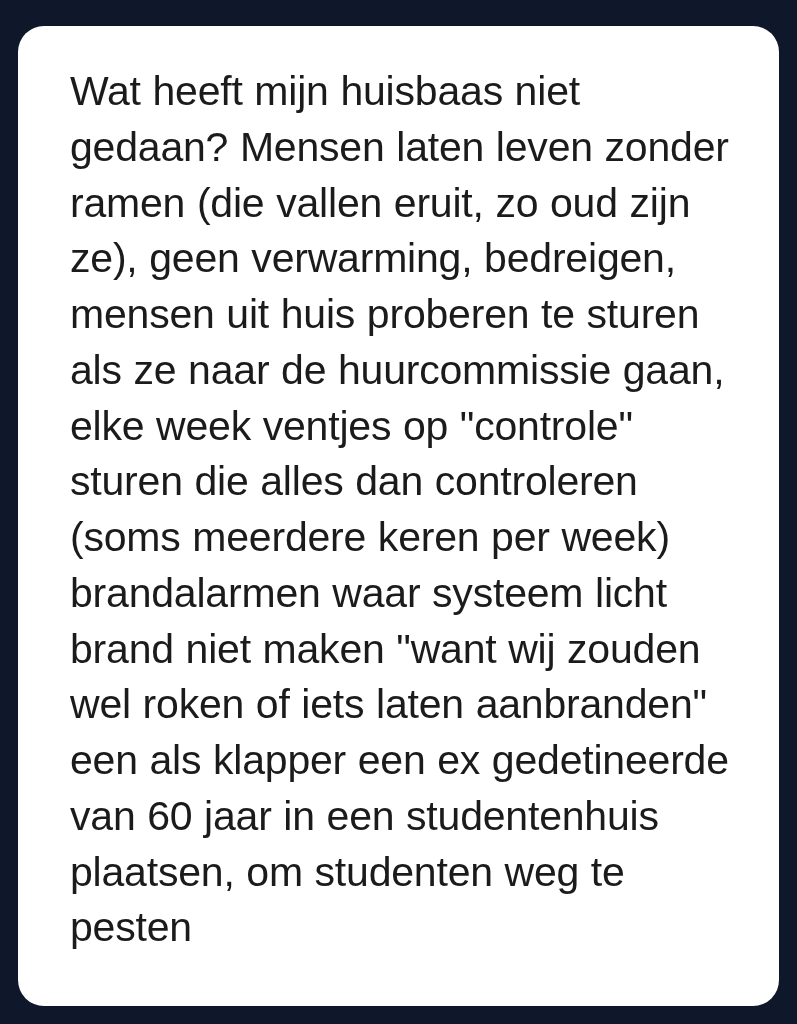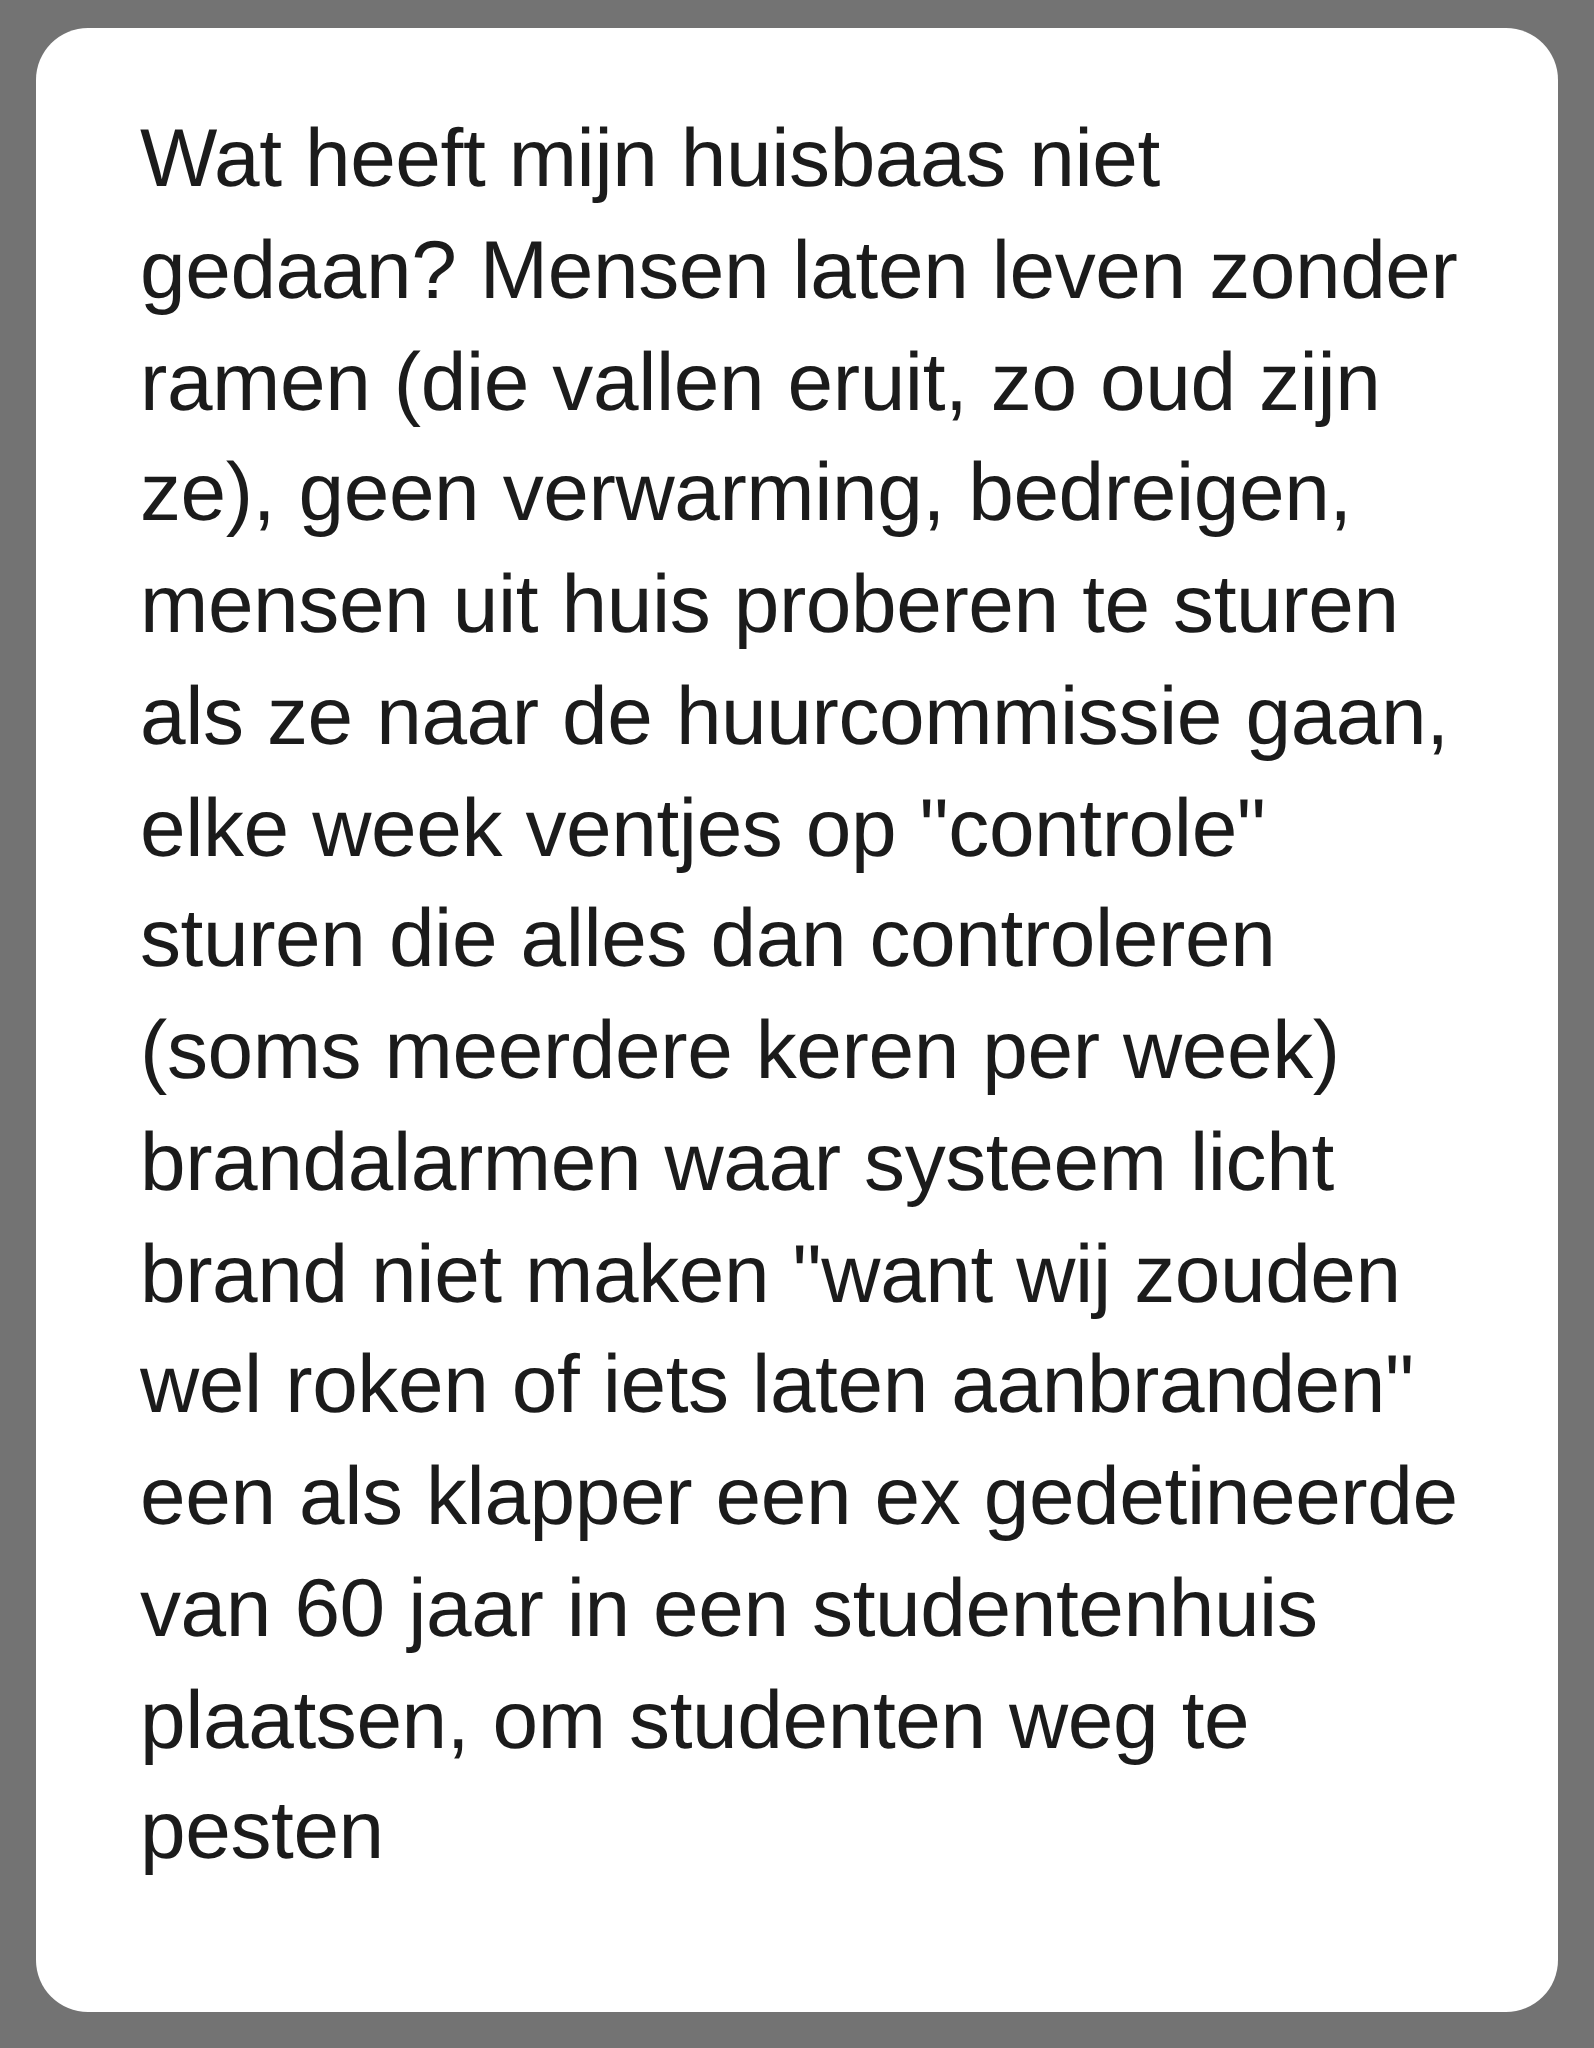--- a/index.html
+++ b/index.html
@@ -10,23 +10,23 @@
     width: 797px;
     height: 1024px;
     background: #e9e9e9;
     font-family: "Liberation Sans", sans-serif;
     overflow: hidden;
   }
   .screen {
     position: relative;
     width: 797px;
     height: 1024px;
-    background: #737373;
+    background: #0f172a;
     box-sizing: border-box;
-    padding: 14px 18px 18px 18px;
+    padding: 26px 18px 18px 18px;
   }
   .message-card {
     position: relative;
     width: 100%;
     height: 100%;
     background: #ffffff;
     border-radius: 26px;
     box-sizing: border-box;
     padding: 38px 46px 30px 52px;
     overflow: hidden;

